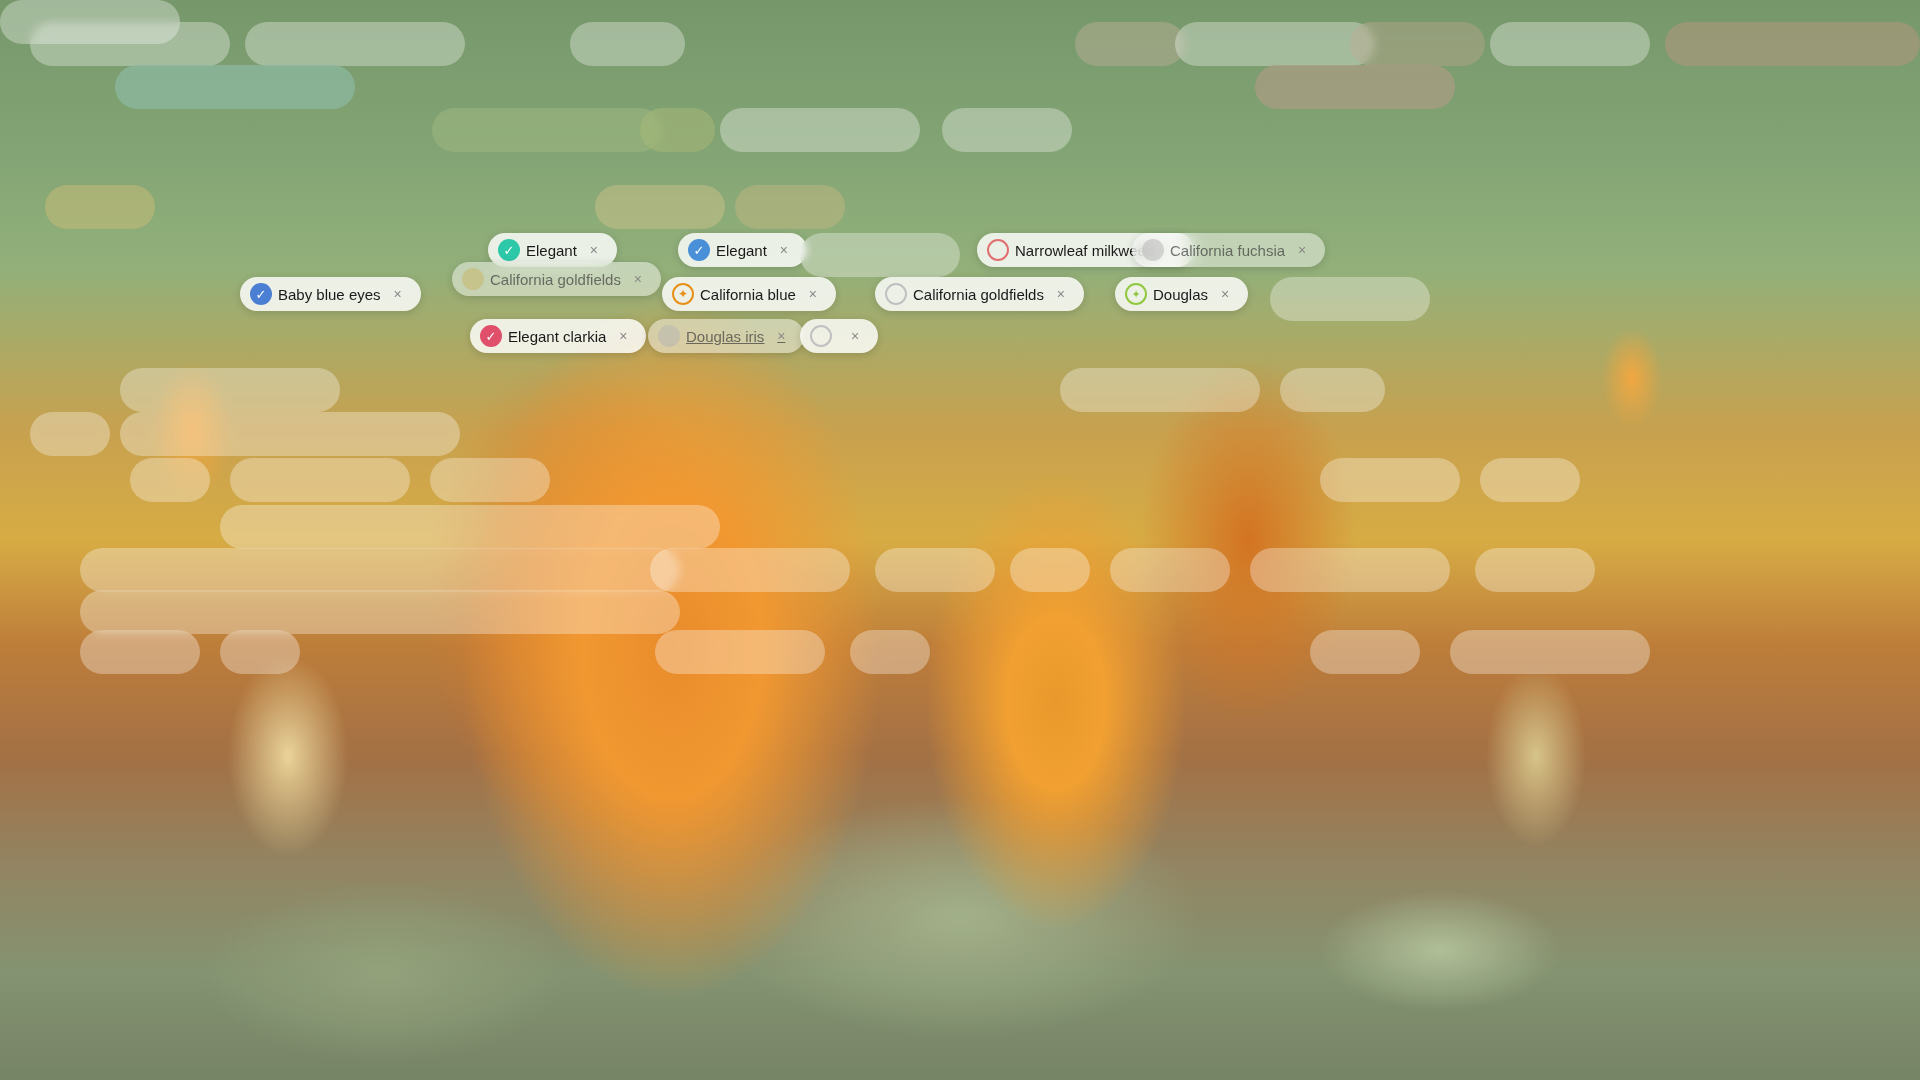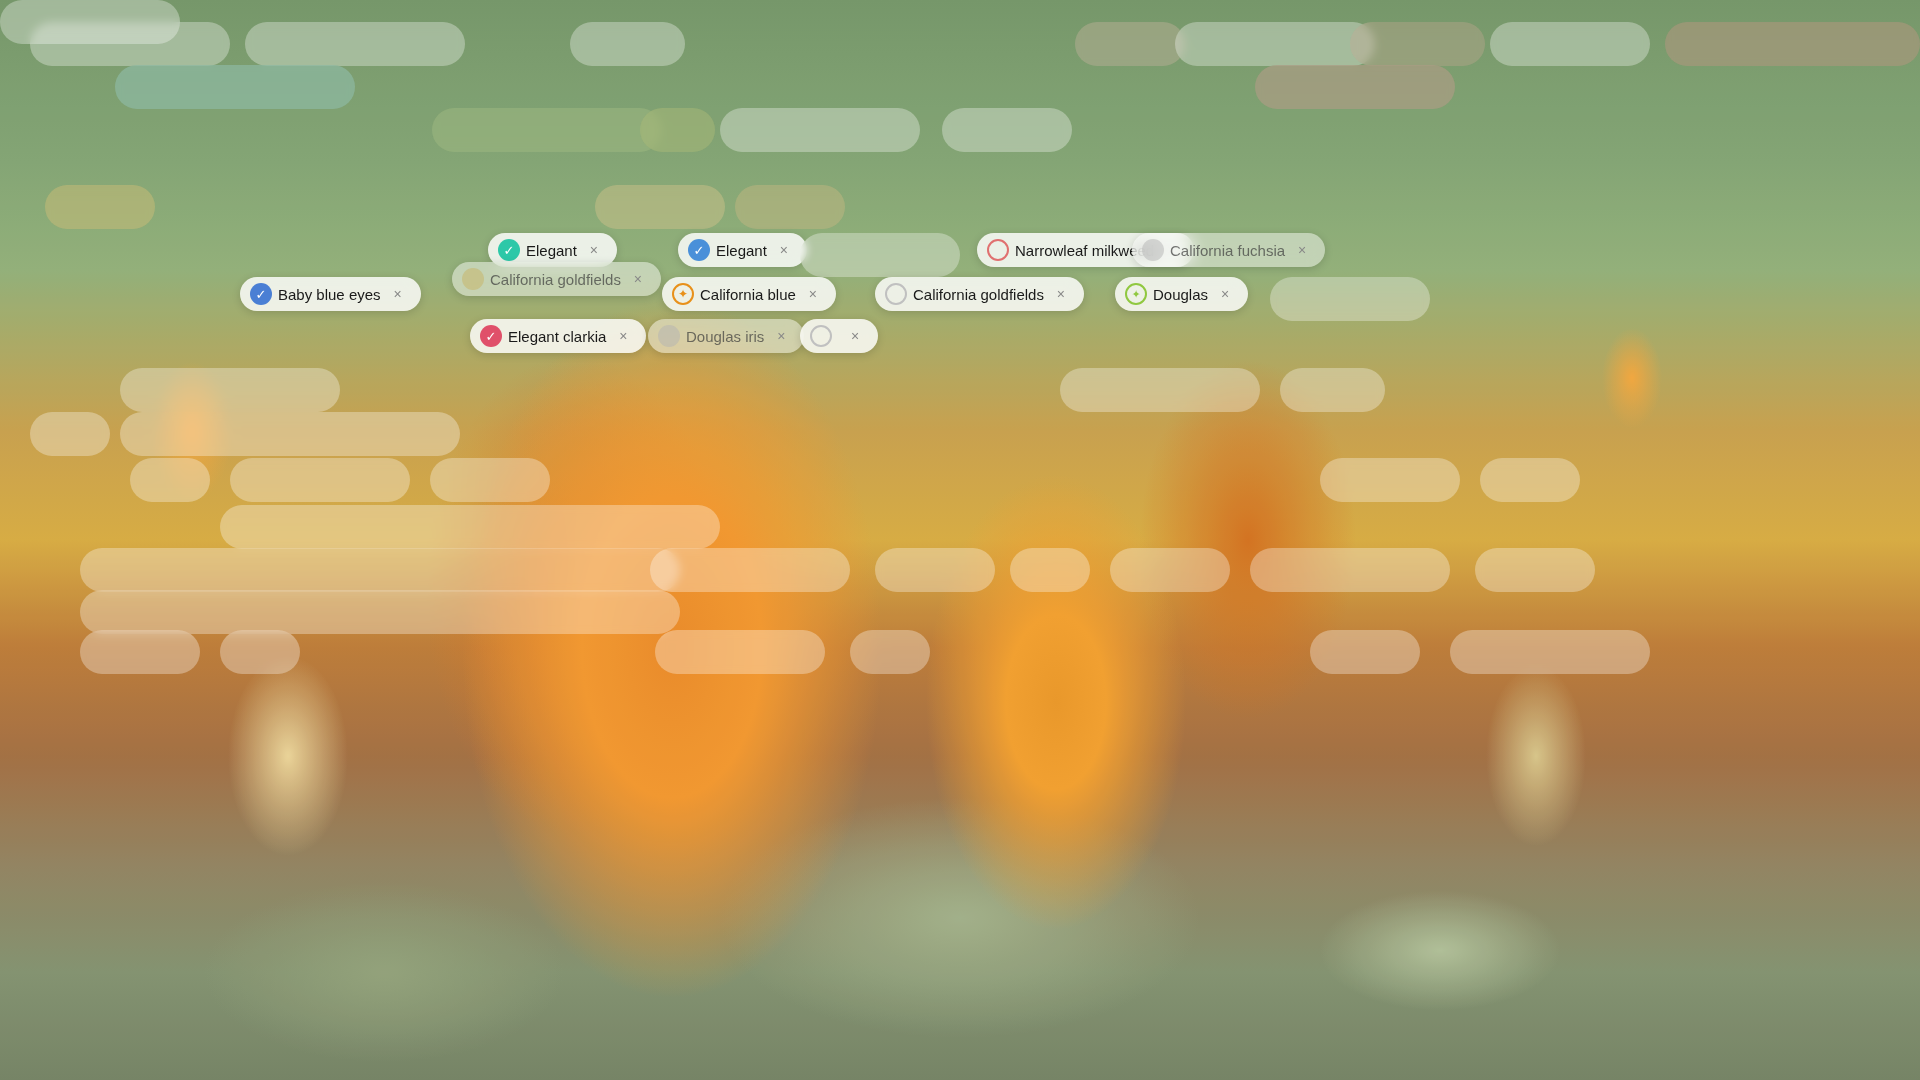--- a/index.html
+++ b/index.html
@@ -237,21 +237,21 @@
   </div>
 
   <div class="pill" style="left:1270px;top:277px;width:160px;height:44px;"></div>
 
   <div class="tag" style="left:470px;top:319px;">
     <span class="tag-icon icon-check-pink" style="background:#e0506a;">✓</span>
     <span>Elegant clarkia</span>
     <span class="close-btn">×</span>
   </div>
 
-  <div class="tag dim" style="left:648px;top:319px;">
+  <div class="tag dim" style="left:648px;top:319px;text-decoration:underline;">
     <span class="tag-icon icon-dim" style="background:rgba(180,180,180,0.5);"></span>
     <span>Douglas iris</span>
     <span class="close-btn">×</span>
   </div>
 
   <div class="tag" style="left:800px;top:319px;">
     <span class="tag-icon" style="border:2px solid #c0c0c0; border-radius:50%; width:22px;height:22px;"></span>
     <span></span>
     <span class="close-btn">×</span>
   </div>

